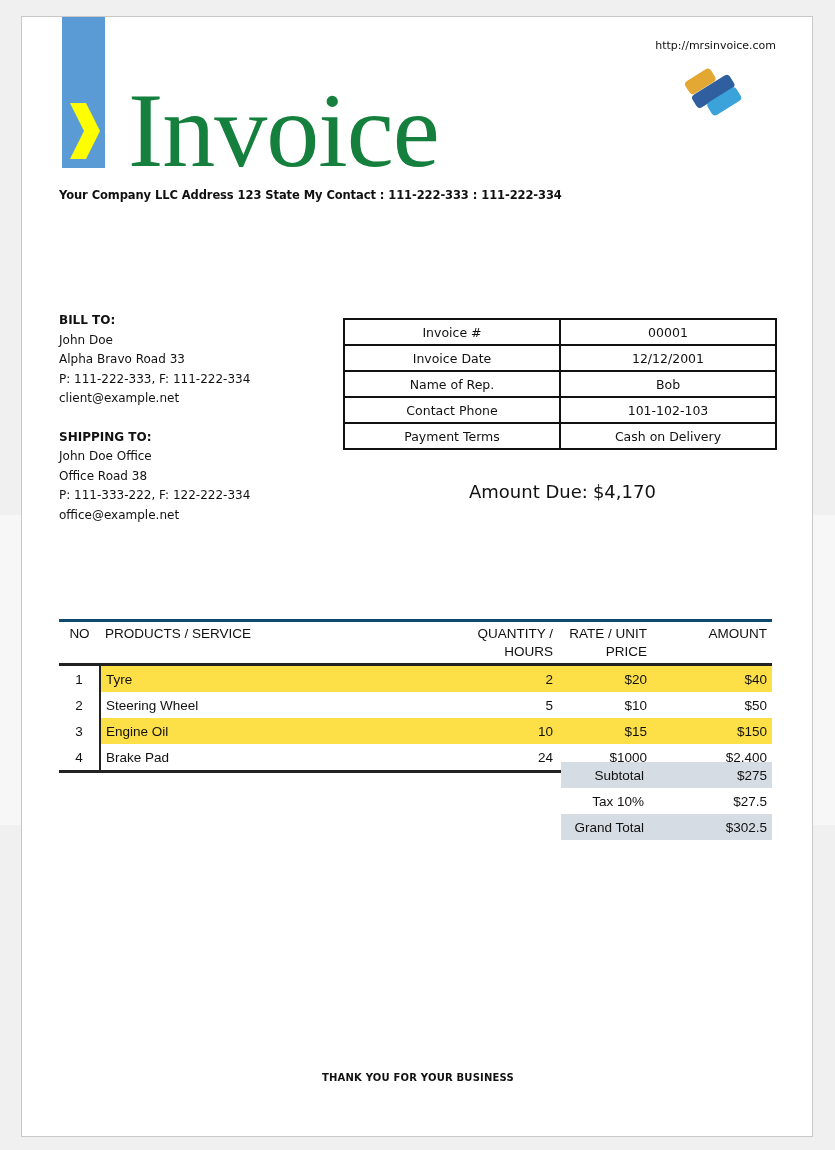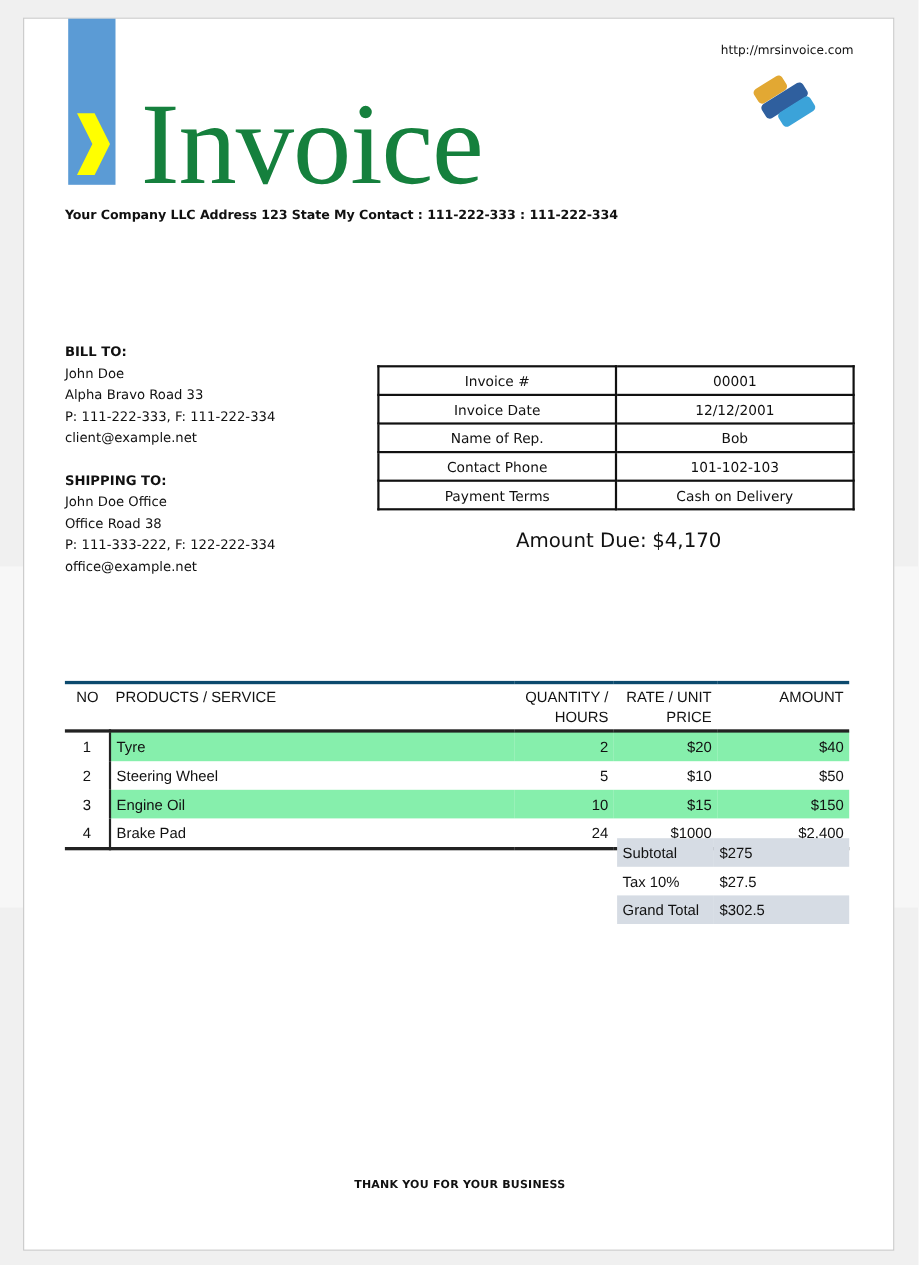--- a/index.html
+++ b/index.html
@@ -24,41 +24,40 @@
     .url { right:36px; top:22px; font-size:11px; color:#111; }
     .logo { left:659px; top:47px; width:66px; height:56px; }
     .company-line { left:37px; top:171px; font-size:11.5px; font-weight:bold; white-space:nowrap; letter-spacing:-0.1px; }
     .company-line span { margin-right:4px; }
     .addr-block { left:37px; top:294px; font-size:12px; line-height:19.5px; }
     .addr-block .hdr { font-weight:bold; }
     .addr-gap { height:19px; }
     .info-table {
       left:321px; top:301px; width:434px; border-collapse:collapse;
       font-size:12.5px;
-      margin-top:14px;
     }
     .info-table td {
       border:2px solid #111; height:24px; text-align:center; width:50%;
       padding:0;
     }
     .amount-due { left:447px; top:464px; font-size:18px; white-space:nowrap; }
     .amount-due span { margin-right:5px; }
     .items { left:37px; top:602px; width:713px; border-collapse:collapse; font-family:"Liberation Sans", sans-serif; font-size:13.5px; }
     .items th { font-weight:normal; vertical-align:top; padding:3px 5px 2px 5px; line-height:18px; }
     .items thead tr { border-top:3px solid #0c4a6e; border-bottom:3px solid #222; }
     .items tbody tr:last-child { border-bottom:3px solid #222; }
     .items td { height:26px; padding:0 5px; }
-    .items tbody tr.shade td.sh { background:#86efac; }
+    .items tbody tr.shade td.sh { background:#fde047; }
     .c-no { width:30px; text-align:center; }
     .c-prod { text-align:left; border-left:2px solid #222; }
     .c-qty { width:80px; text-align:right; }
     .c-rate { width:84px; text-align:right; }
     .c-amt { width:110px; text-align:right; }
     .totals { left:539px; top:745px; width:211px; border-collapse:collapse; font-family:"Liberation Sans", sans-serif; font-size:13.5px; }
-    .totals td { height:26px; padding:0 5px; }
+    .totals td { height:26px; padding:0 5px; text-align:right; }
     .totals tr.shade td { background:#d6dce4; }
     .totals td.lbl { width:78px; }
     .thanks { left:0; width:792px; top:1055px; text-align:center; font-size:10px; font-weight:bold; letter-spacing:0.2px; }
   </style>
 </head>
 <body>
 
 <div class="bg-band" style="top:515px;height:310px;"></div>
 
 <div class="page">

